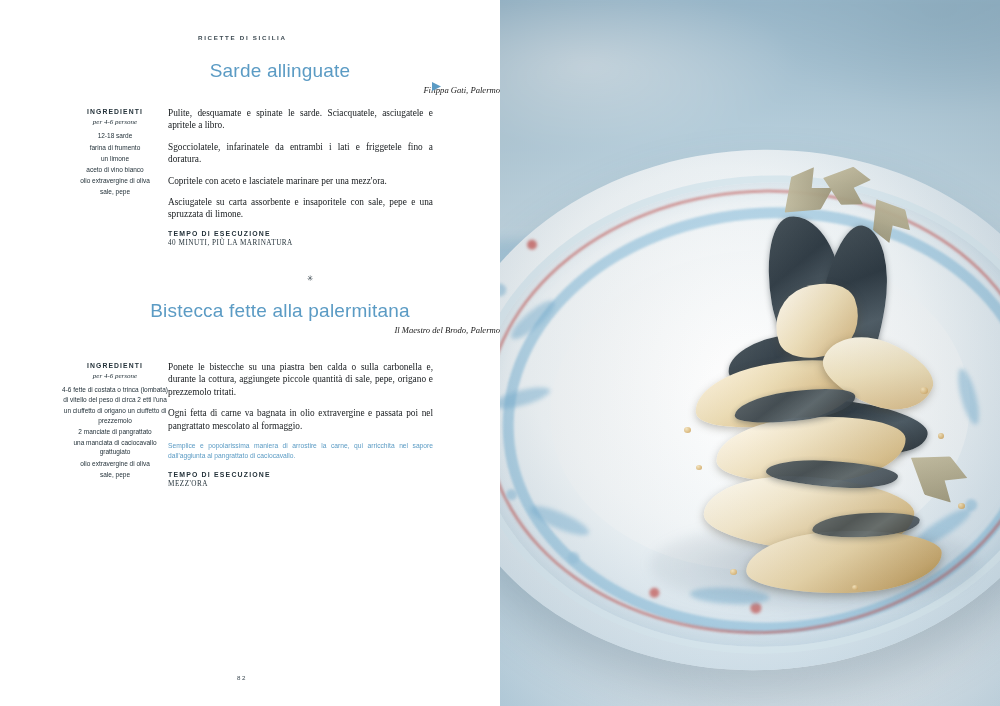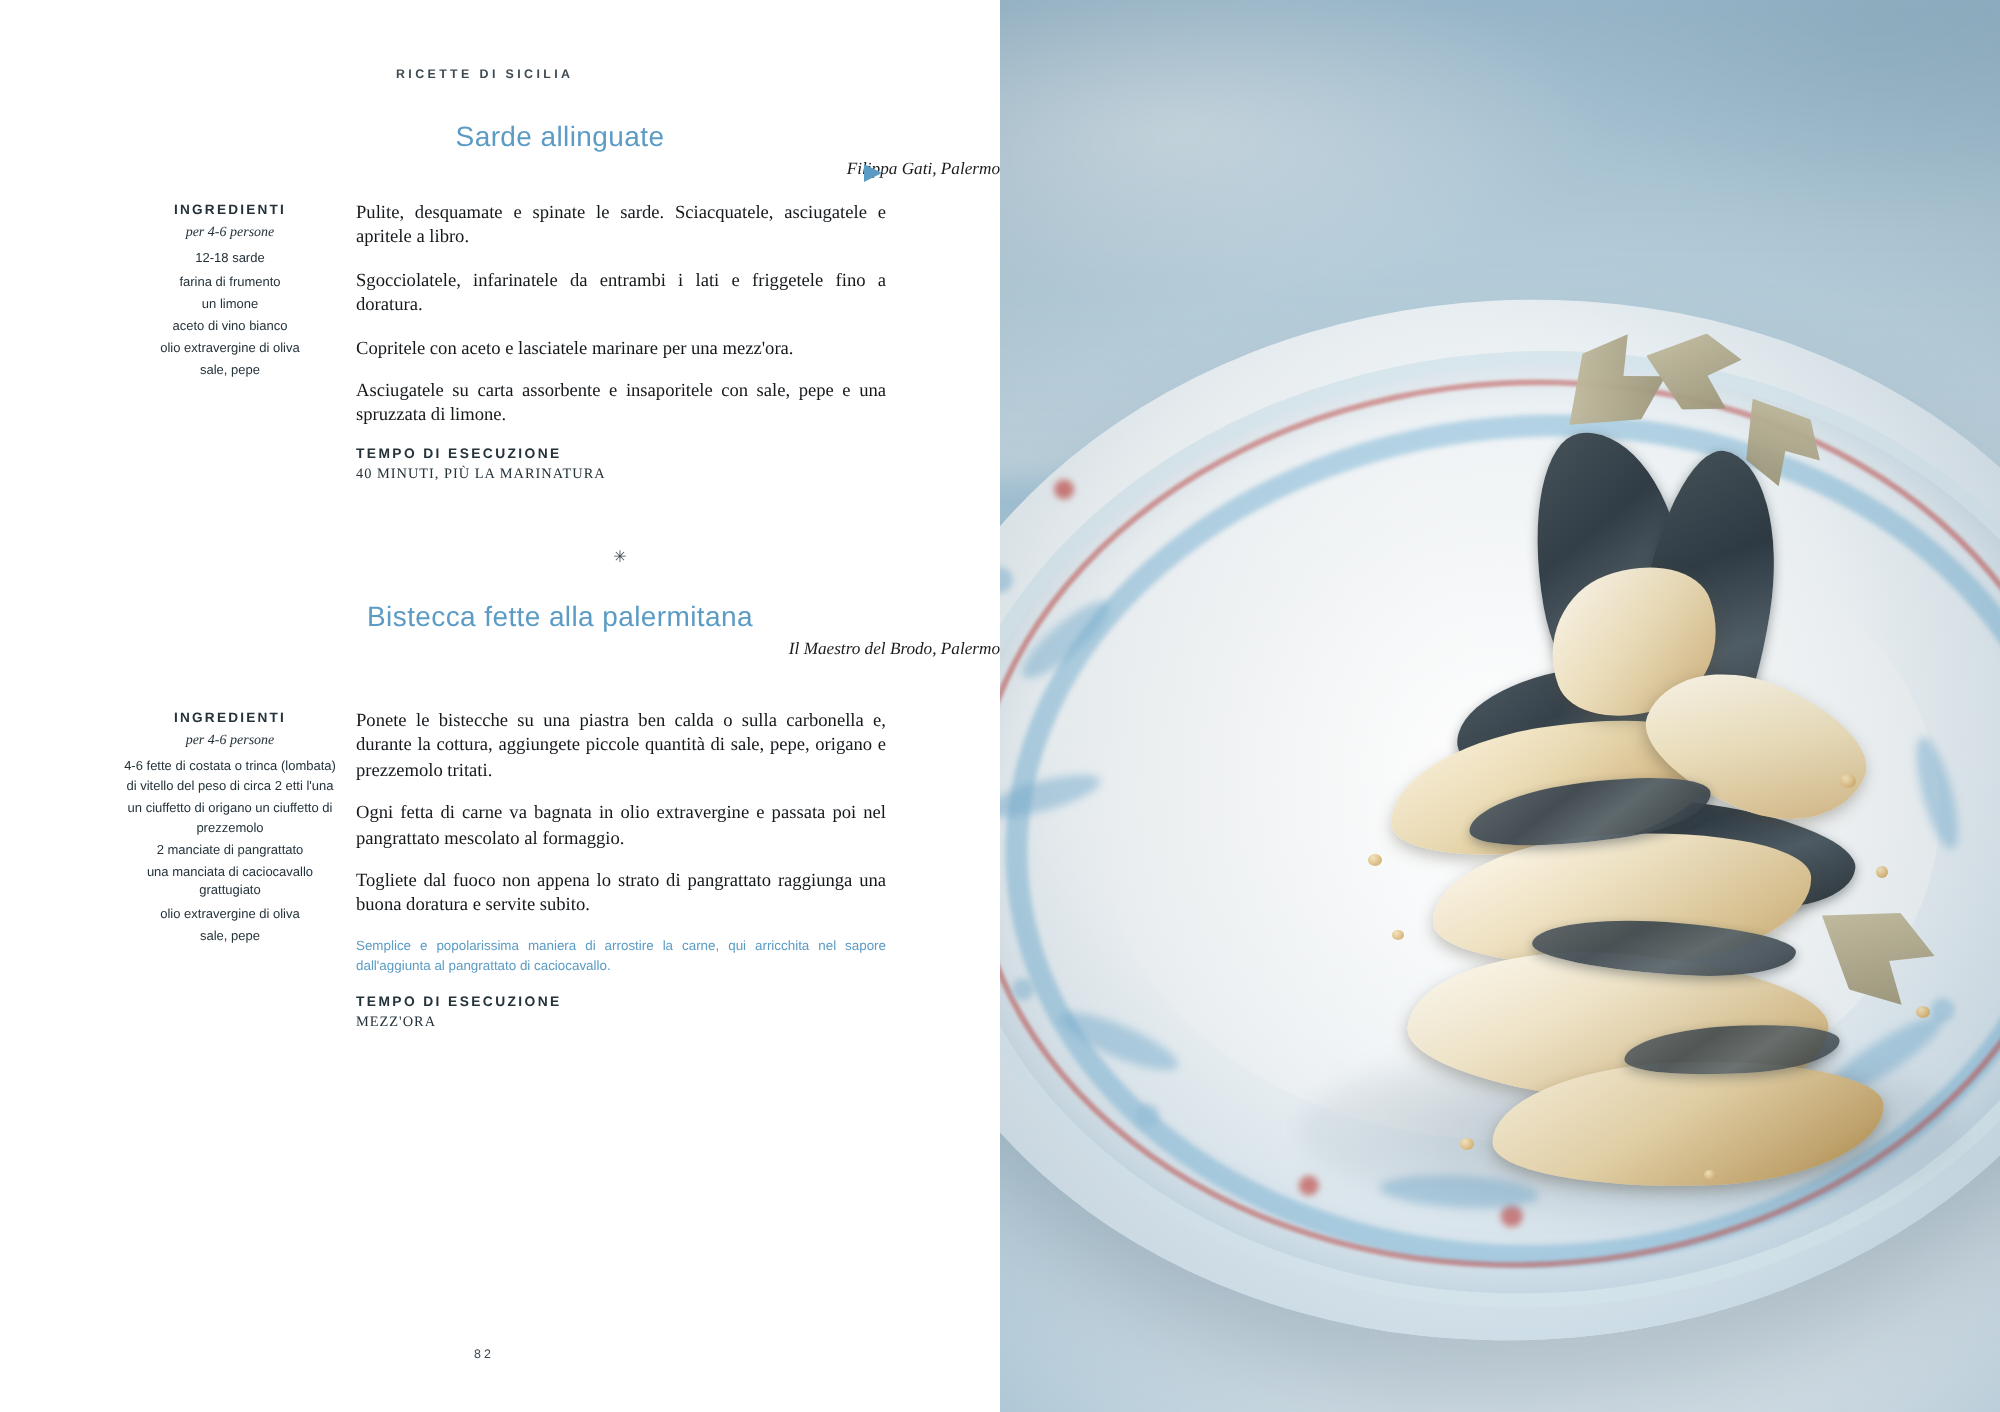--- a/index.html
+++ b/index.html
@@ -42,21 +42,21 @@
     position: absolute;
     left: 0;
     width: 500px;
   }
   .recipe-1 { top: 60px; }
   .recipe-2 { top: 300px; }
 
   .recipe-title {
     text-align: center;
     font-family: "Liberation Sans", sans-serif;
-    font-size: 14px;
+    font-size: 19px;
     color: #5b9bc4;
     letter-spacing: 0.2px;
     margin: 0;
     padding-left: 60px;
     font-weight: 400;
   }
   .recipe-author {
     text-align: right;
     font-family: "Liberation Serif", serif;
     font-style: italic;
@@ -115,21 +115,21 @@
   }
   .ing-item {
     font-family: "Liberation Sans", sans-serif;
     font-size: 6.5px;
     line-height: 9.6px;
     color: #24323a;
     margin-bottom: 1.5px;
   }
   .col-right {
     position: absolute;
-    left: 178px;
+    left: 168px;
     width: 265px;
     text-align: left;
   }
   .para {
     font-family: "Liberation Serif", serif;
     font-size: 9.3px;
     line-height: 12.4px;
     color: #15191c;
     margin: 0 0 9px 0;
     text-align: justify;
@@ -351,21 +351,20 @@
           <div class="ing-item">4-6 fette di costata o trinca (lombata) di vitello del peso di circa 2 etti l'una</div>
           <div class="ing-item">un ciuffetto di origano un ciuffetto di prezzemolo</div>
           <div class="ing-item">2 manciate di pangrattato</div>
           <div class="ing-item">una manciata di caciocavallo grattugiato</div>
           <div class="ing-item">olio extravergine di oliva</div>
           <div class="ing-item">sale, pepe</div>
         </div>
         <div class="col-right">
           <p class="para">Ponete le bistecche su una piastra ben calda o sulla carbonella e, durante la cottura, aggiungete piccole quantità di sale, pepe, origano e prezzemolo tritati.</p>
           <p class="para">Ogni fetta di carne va bagnata in olio extravergine e passata poi nel pangrattato mescolato al formaggio.</p>
-          <p class="para">Togliete dal fuoco non appena lo strato di pangrattato raggiunga una buona doratura e servite subito.</p>
           <p class="note">Semplice e popolarissima maniera di arrostire la carne, qui arricchita nel sapore dall'aggiunta al pangrattato di caciocavallo.</p>
           <div class="time-head">TEMPO DI ESECUZIONE</div>
           <div class="time-val">mezz'ora</div>
         </div>
       </div>
     </div>
 
     <div class="folio">82</div>
   </div>
 

